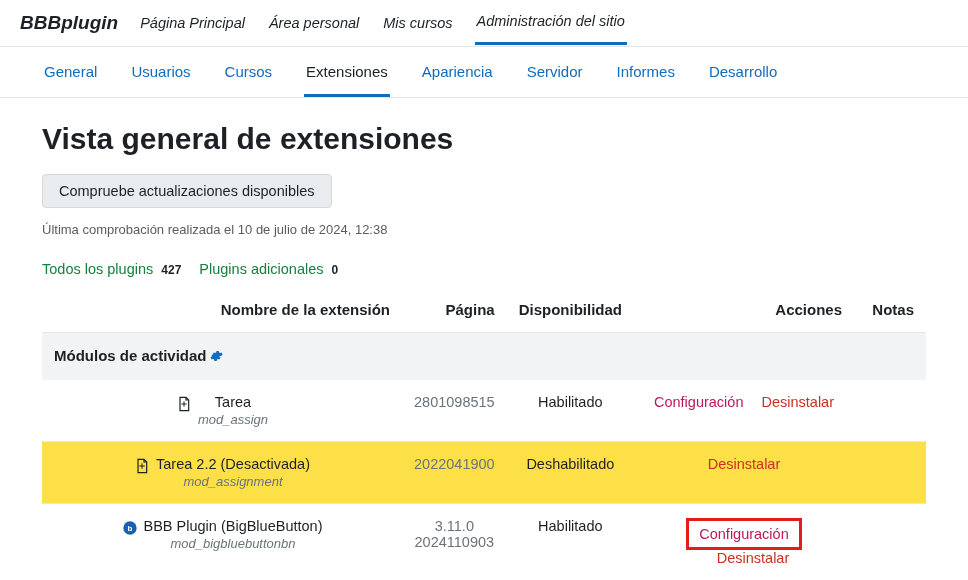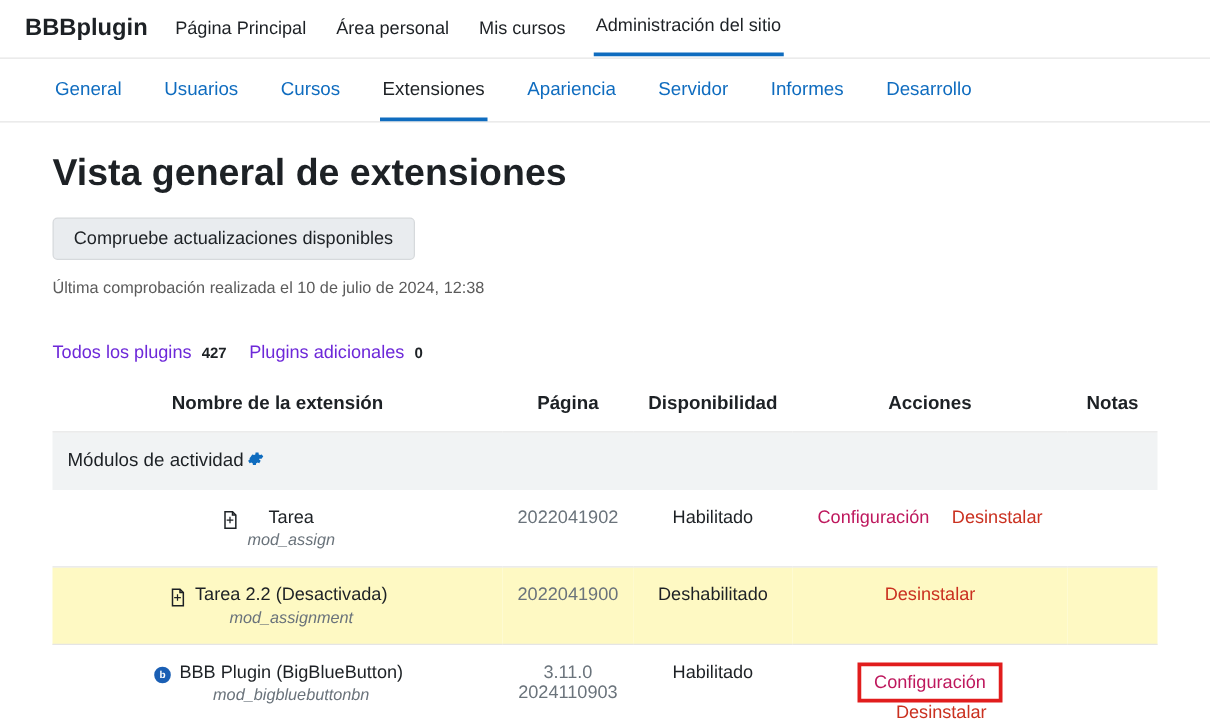--- a/index.html
+++ b/index.html
@@ -9,20 +9,21 @@
       color: #1d2125;
       background: #fff;
       width: 968px;
     }
     .topnav {
       display: flex;
       align-items: center;
       padding: 12px 20px 0 20px;
       gap: 20px;
       border-bottom: 1px solid #e5e5e5;
+      font-style: italic;
     }
     .brand {
       font-size: 19px;
       font-weight: 600;
       color: #1d2125;
       padding-bottom: 12px;
     }
     .topnav-item {
       color: #1d2125;
       padding: 0 2px 13px 2px;
@@ -63,60 +64,60 @@
       border-radius: 4px;
       padding: 8px 16px;
       font-size: 14.5px;
       color: #1d2125;
       cursor: pointer;
     }
     .last-check {
       color: #5b5b5b;
       font-size: 13px;
       margin-top: 14px;
-      margin-bottom: 37px;
+      margin-bottom: 24px;
     }
     .filter-row {
       display: flex;
       gap: 18px;
       font-size: 14.5px;
       margin-bottom: 10px;
     }
-    .filter-link { color: #6d28d9; cursor: pointer; }
+    .filter-link { color: #15803d; cursor: pointer; }
     .filter-count { color: #1d2125; font-weight: 600; font-size: 12px; }
     .table {
       width: 100%;
       border-collapse: collapse;
     }
     .table thead th {
-      text-align: center;
+      text-align: right;
       font-weight: 700;
       font-size: 15px;
       padding: 14px 12px;
       border-bottom: 1px solid #e5e5e5;
     }
     .cat-row td {
       background: #f1f3f4;
-      font-weight: 400;
+      font-weight: 700;
       font-size: 15px;
       padding: 14px 12px;
     }
     .gear-icon {
       display: inline-block;
       vertical-align: middle;
       margin-left: 2px;
     }
     .plugin-row td {
       padding: 14px 12px;
       border-bottom: 1px solid #e5e5e5;
       vertical-align: top;
       font-size: 14.5px;
       text-align: center;
     }
-    .plugin-row.disabled-row td { background: #fef9c3; }
+    .plugin-row.disabled-row td { background: #fde047; }
     .plugin-icon {
       display: inline-flex;
       align-items: center;
       justify-content: center;
       vertical-align: top;
       margin-right: 6px;
       position: relative;
       top: 2px;
     }
     .plugin-name { display: inline-block; vertical-align: top; }
@@ -193,21 +194,21 @@
         </tr>
         <tr class="plugin-row">
           <td><span class="plugin-icon">
               <svg width="16" height="16" viewBox="0 0 24 24" fill="none" stroke="#1d2125" stroke-width="1.8">
                 <path d="M6 2h9l4 4v16H6z"></path>
                 <path d="M15 2v4h4"></path>
                 <path d="M12 8v8M8 12h8" stroke-width="1.5"></path>
               </svg>
             </span><span class="plugin-name"><div class="plugin-title">Tarea</div><div class="plugin-code">mod_assign</div></span></td>
           <td class="version">
-            <span class="version-line">2022041902</span>
+            <span class="version-line">2801098515</span>
           </td>
           <td>Habilitado</td>
           <td><span class="link-blue">Configuración</span><span class="link-red">Desinstalar</span></td>
           <td></td>
         </tr>
         <tr class="plugin-row disabled-row">
           <td><span class="plugin-icon">
               <svg width="16" height="16" viewBox="0 0 24 24" fill="none" stroke="#1d2125" stroke-width="1.8">
                 <path d="M6 2h9l4 4v16H6z"></path>
                 <path d="M15 2v4h4"></path>

